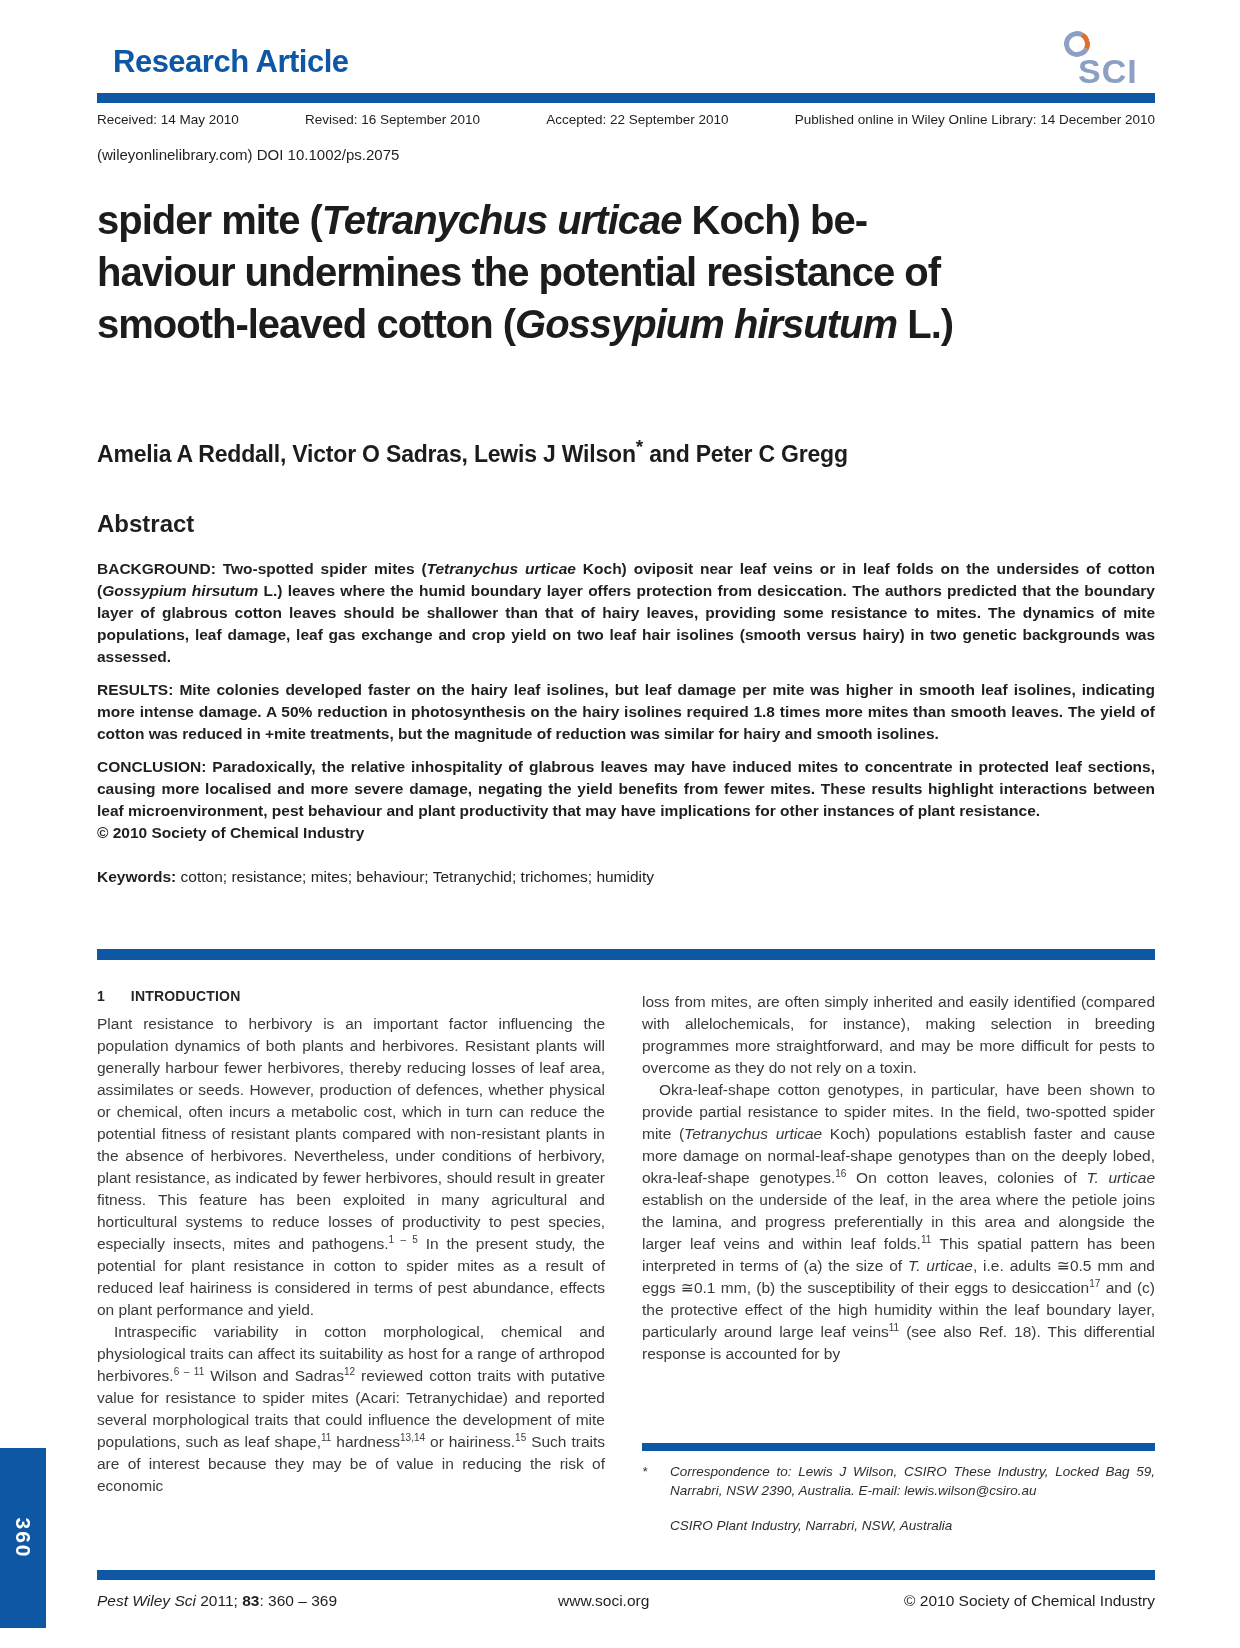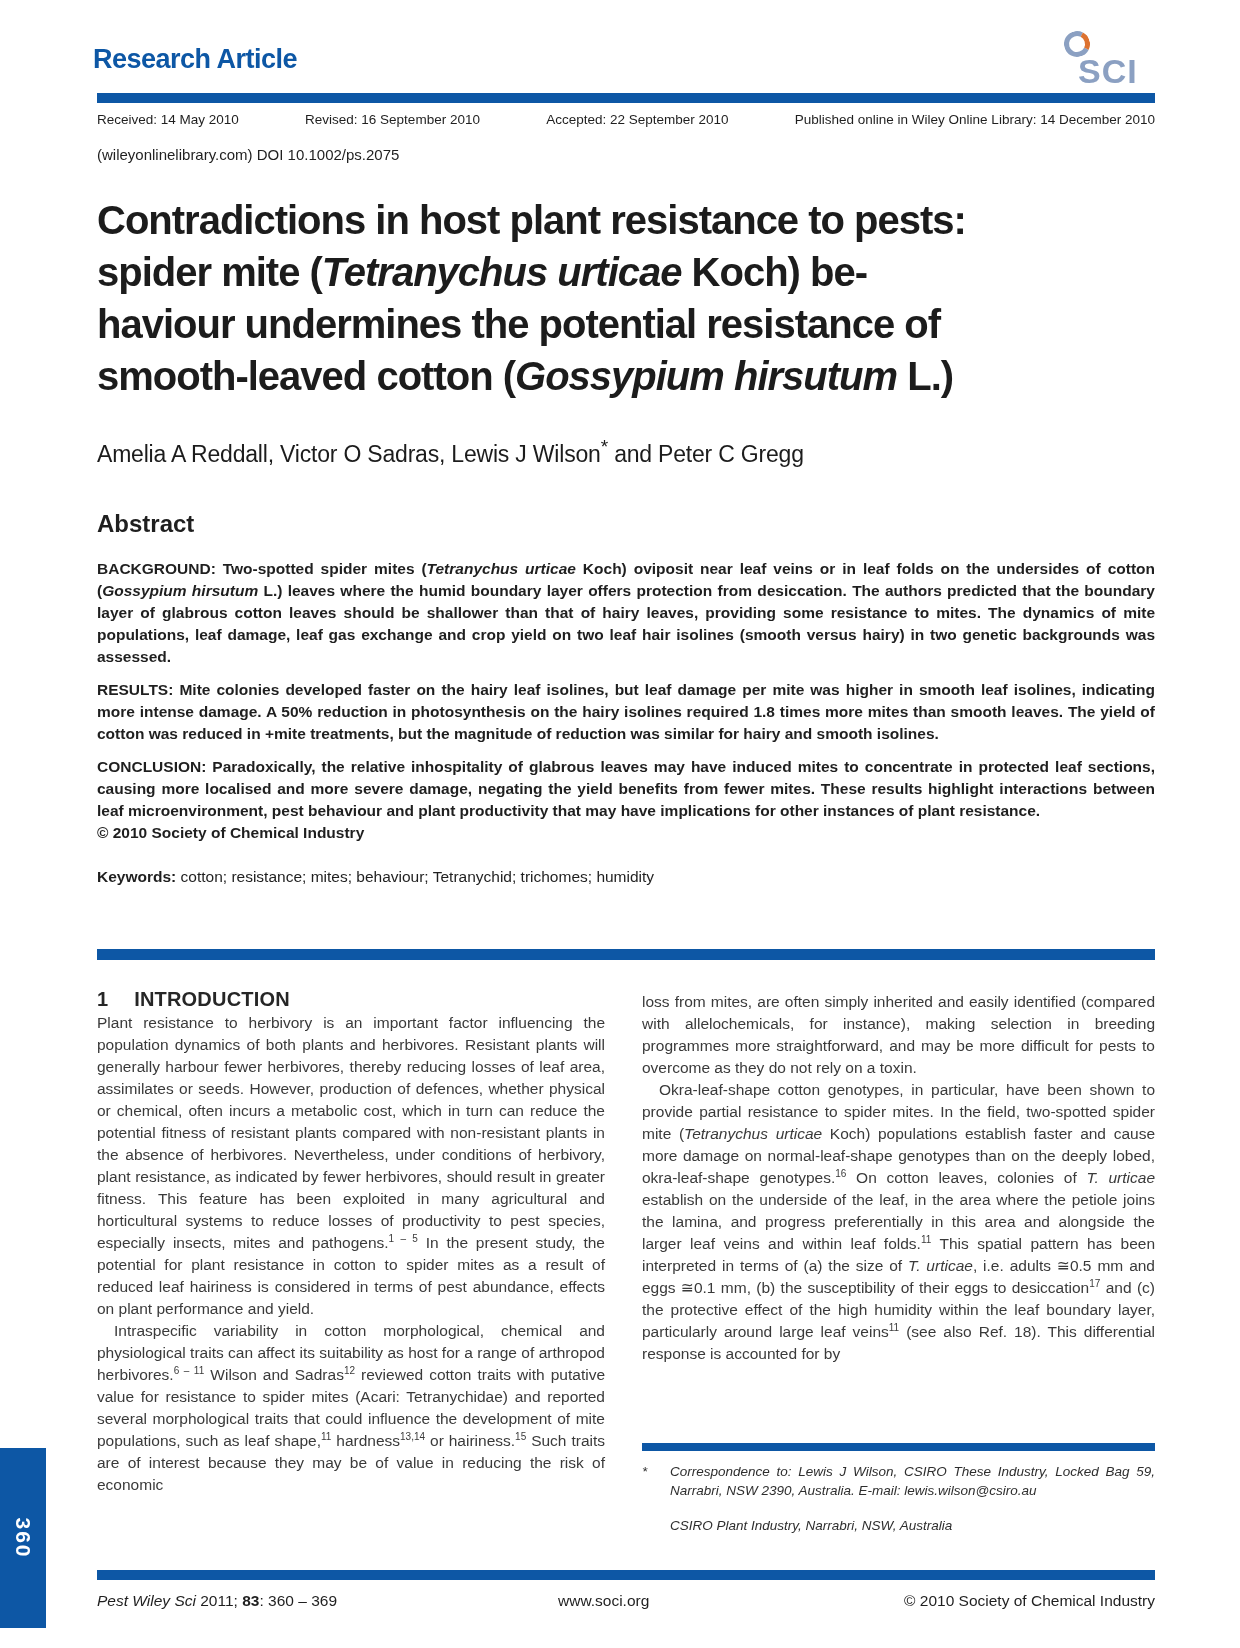--- a/index.html
+++ b/index.html
@@ -6,22 +6,22 @@
   html,body { background:#ffffff; }
   body { font-family:"Liberation Sans","DejaVu Sans",sans-serif; }
   .page {
     position:relative; width:1240px; height:1648px; background:#fff;
     overflow:hidden; color:#2a2a2a;
   }
   .accent { background:var(--accent,#0d57a5); }
 
   
   .article-type {
-    position:absolute; left:93px; top:44px;
-    font-size:27px; font-weight:bold; color:var(--accent,#0d57a5);
+    position:absolute; left:113px; top:44px;
+    font-size:31px; font-weight:bold; color:var(--accent,#0d57a5);
     letter-spacing:-0.5px;
   }
   .sci-logo { position:absolute; left:1062px; top:28px; width:95px; height:60px; }
   .sci-ring {
     position:absolute; left:2px; top:3px; width:26px; height:26px;
     border-radius:50%;
     border:5px solid var(--logo-blue,#8ba0c2);
     border-right-color:var(--logo-orange,#dd7230);
     transform:rotate(-18deg);
   }
@@ -39,21 +39,21 @@
   .doi-line { position:absolute; left:97px; top:146px; font-size:15px; color:#1f1f1f; }
 
   
   .title {
     position:absolute; left:97px; top:194px; width:1075px;
     font-size:40px; font-weight:bold; color:#1c1c1c;
     line-height:52px; letter-spacing:-1px; white-space:nowrap;
   }
   .authors {
     position:absolute; left:97px; top:436px; width:1058px;
-    font-size:23px; font-weight:normal; color:#1c1c1c; letter-spacing:-0.2px;
+    font-size:23px; font-weight:bold; color:#1c1c1c; letter-spacing:-0.2px;
   }
 
   
   .abstract { position:absolute; left:97px; top:510px; width:1058px; color:#1f1f1f; }
   .abstract-heading { font-size:24px; font-weight:bold; margin-bottom:20px; }
   .abstract p {
     font-size:15.5px; font-weight:bold; line-height:22px;
     text-align:justify; margin-bottom:11px;
   }
   .abstract .copyright-line {
@@ -61,21 +61,21 @@
   }
   .keywords { position:absolute; left:97px; top:868px; width:1058px; font-size:15.5px; color:#1f1f1f; }
   .keywords .kw-label { font-weight:bold; }
 
   .rule-mid { position:absolute; left:97px; top:949px; width:1058px; height:11px; }
 
   
   .columns { position:absolute; left:97px; top:988px; width:1058px; display:flex; }
   .col-left  { width:508px; margin-right:37px; }
   .col-right { width:513px; padding-top:3px; }
-  .section-heading { font-size:20px; font-weight:bold; color:#262626; margin-bottom:1px; }
+  .section-heading { font-size:14px; font-weight:bold; color:#262626; margin-bottom:9px; }
   .section-heading .sec-title { margin-left:26px; letter-spacing:0.2px; }
   .columns p {
     font-size:15.5px; line-height:22px; color:#3a3a3a; text-align:justify;
   }
   .columns p.indent { text-indent:17px; }
   .columns sup { font-size:10px; line-height:0; }
   .columns i { font-style:italic; }
 
   
   .footnote-rule { position:absolute; left:642px; top:1443px; width:513px; height:8px; }
@@ -118,21 +118,20 @@
 
   <div class="dates-row">
     <span>Received: 14 May 2010</span>
     <span>Revised: 16 September 2010</span>
     <span>Accepted: 22 September 2010</span>
     <span>Published online in Wiley Online Library: 14 December 2010</span>
   </div>
   <div class="doi-line">(wileyonlinelibrary.com) DOI 10.1002/ps.2075</div>
 
   <div class="title">
-    <div>Contradictions in host plant resistance to pests:</div>
     <div>spider mite (<i>Tetranychus urticae</i> Koch) be-</div>
     <div>haviour undermines the potential resistance of</div>
     <div>smooth-leaved cotton (<i>Gossypium hirsutum</i> L.)</div>
   </div>
   <div class="authors">Amelia A Reddall, Victor O Sadras, Lewis J Wilson<sup>*</sup> and Peter C Gregg</div>
 
   <div class="abstract">
     <div class="abstract-heading">Abstract</div>
     <p>BACKGROUND: Two-spotted spider mites (<i>Tetranychus urticae</i> Koch) oviposit near leaf veins or in leaf folds on the undersides of cotton (<i>Gossypium hirsutum</i> L.) leaves where the humid boundary layer offers protection from desiccation. The authors predicted that the boundary layer of glabrous cotton leaves should be shallower than that of hairy leaves, providing some resistance to mites. The dynamics of mite populations, leaf damage, leaf gas exchange and crop yield on two leaf hair isolines (smooth versus hairy) in two genetic backgrounds was assessed.</p>
     <p>RESULTS: Mite colonies developed faster on the hairy leaf isolines, but leaf damage per mite was higher in smooth leaf isolines, indicating more intense damage. A 50% reduction in photosynthesis on the hairy isolines required 1.8 times more mites than smooth leaves. The yield of cotton was reduced in +mite treatments, but the magnitude of reduction was similar for hairy and smooth isolines.</p>

